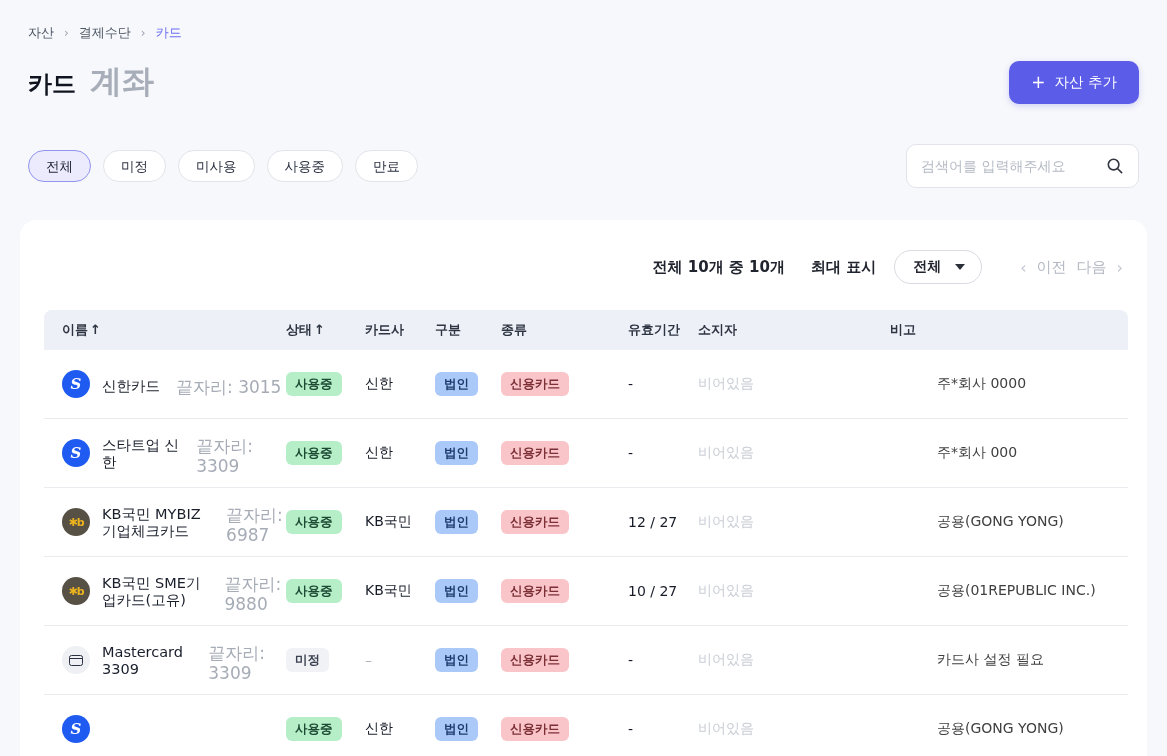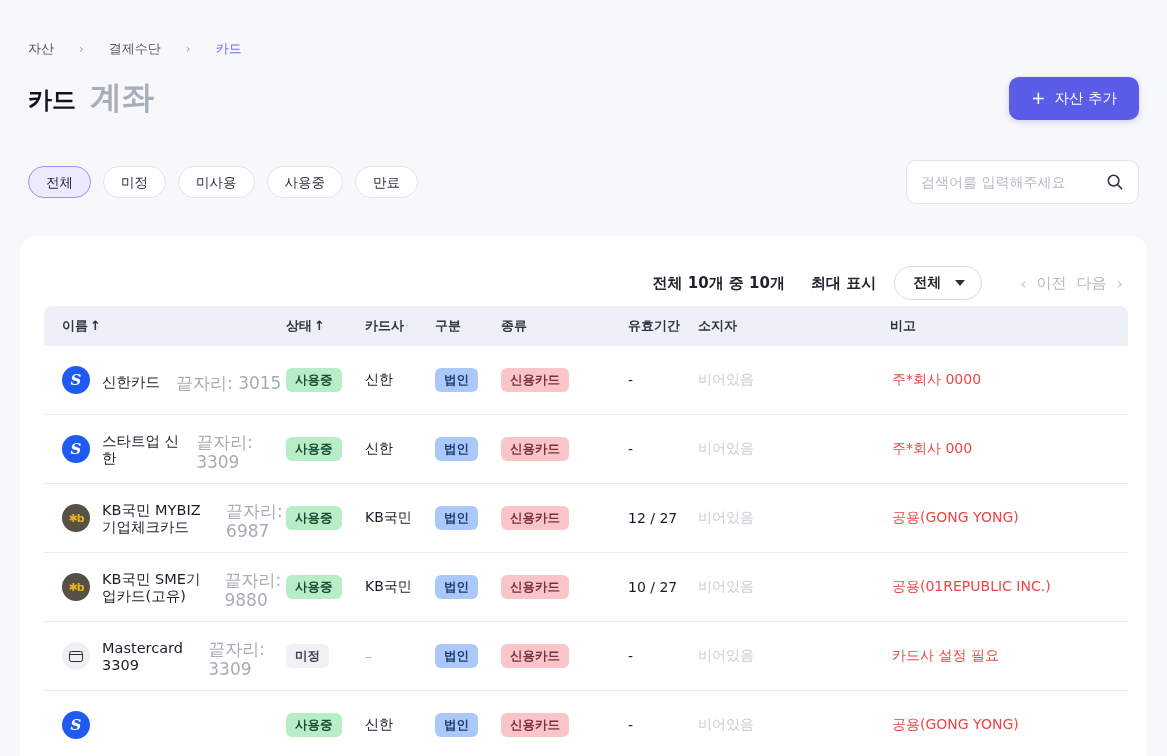--- a/index.html
+++ b/index.html
@@ -5,21 +5,21 @@
   * { margin:0; padding:0; box-sizing:border-box; }
   html,body { width:1167px; height:756px; overflow:hidden; }
   body {
     font-family:"DejaVu Sans","Liberation Sans",sans-serif;
     background:#f7f8fb;
     color:#1c2230;
   }
   .page { padding:0 20px; }
 
   
-  .breadcrumb { display:flex; align-items:center; gap:25px; padding:40px 8px 0; font-size:13px; color:#4b5563; }
+  .breadcrumb { display:flex; align-items:center; gap:10px; padding:24px 8px 0; font-size:13px; color:#4b5563; }
   .breadcrumb .sep { color:#9ca3af; font-size:12px; }
   .breadcrumb .crumb { cursor:pointer; }
   .breadcrumb .crumb.active { color:#6d6ef5; }
 
   
   .title-row { display:flex; align-items:center; justify-content:space-between; padding:18px 8px 0; }
   .title-wrap { display:flex; align-items:baseline; gap:14px; }
   .page-title { font-size:24px; font-weight:700; color:#10141f; }
   .page-subtitle { font-size:32px; font-weight:600; color:#a8aeb9; cursor:pointer; }
   .add-btn {
@@ -55,21 +55,21 @@
 
   
   .card {
     margin-top:32px; background:#fff; border-radius:16px;
     padding:20px 20px 0 24px; height:600px;
   }
 
   
   .table-controls {
     display:flex; align-items:center; justify-content:flex-end;
-    gap:26px; padding:10px 4px 6px 0; font-size:15px;
+    gap:26px; padding:10px 4px 26px 0; font-size:15px;
   }
   .count-text { font-weight:600; color:#20242e; }
   .max-label { font-weight:600; color:#20242e; }
   .page-size {
     display:flex; align-items:center; gap:14px;
     border:1px solid #d8dbe1; border-radius:999px; background:#fff;
     padding:7px 16px 7px 18px; font-size:14px; font-weight:600; color:#20242e;
     cursor:pointer; margin-left:-8px; font-family:inherit;
   }
   .caret { width:0; height:0; border-left:5px solid transparent; border-right:5px solid transparent; border-top:6px solid #2a2f3a; }
@@ -107,21 +107,21 @@
     font-size:12.5px; font-weight:600; line-height:1.1;
   }
   .badge.green { background:#b6eec8; color:#1d4a33; }
   .badge.gray  { background:#f1f2f5; color:#3a4150; }
   .badge.blue  { background:#abc9f8; color:#1e3a6e; }
   .badge.pink  { background:#f9c5c9; color:#7c3036; }
   .cell-issuer { color:#171c28; }
   .muted { color:#aeb4be; }
   .very-muted { color:#c9cdd5; }
   .cell-validity { color:#171c28; }
-  .cell-note { color:#ef4444; padding-left:2px; }
+  .cell-note { color:#404040; padding-left:2px;margin-left:45px; }
 </style>
 </head>
 <body>
 
 <div class="page">
 
   <nav class="breadcrumb">
     <span class="crumb">자산</span>
     <span class="sep">›</span>
     <span class="crumb">결제수단</span>

